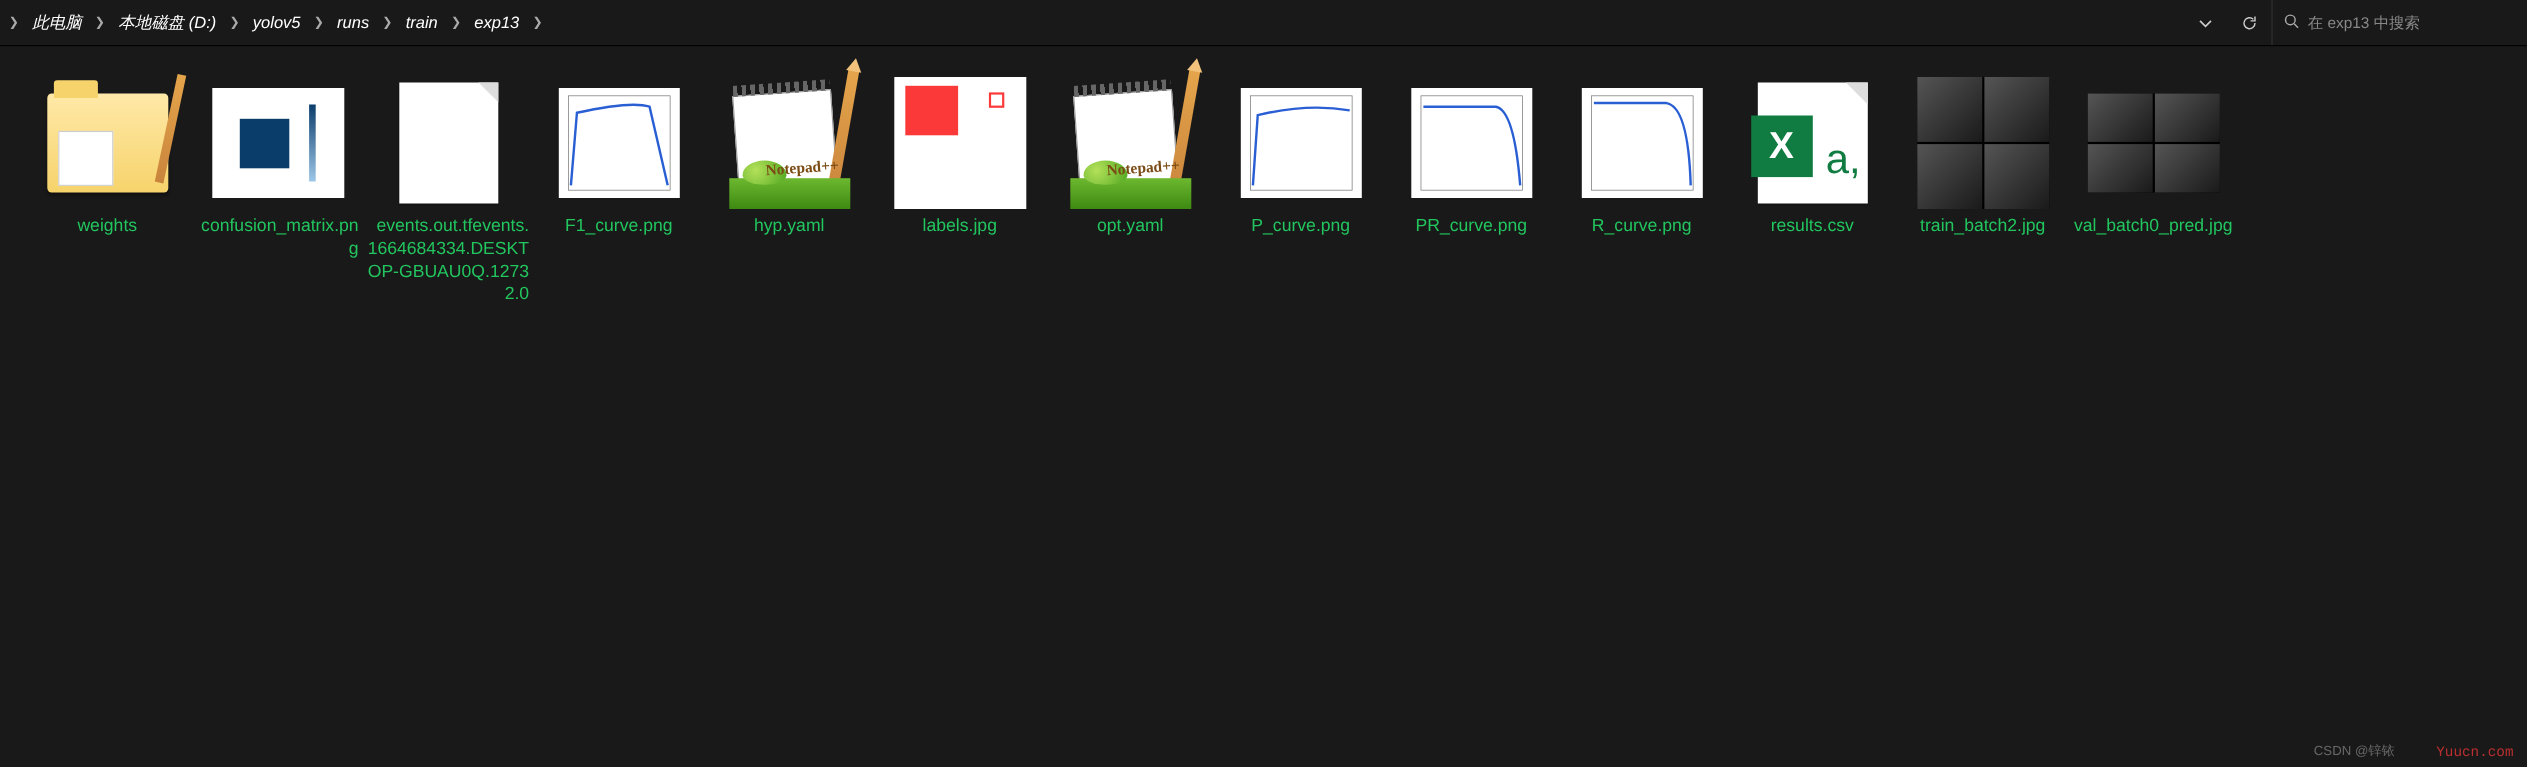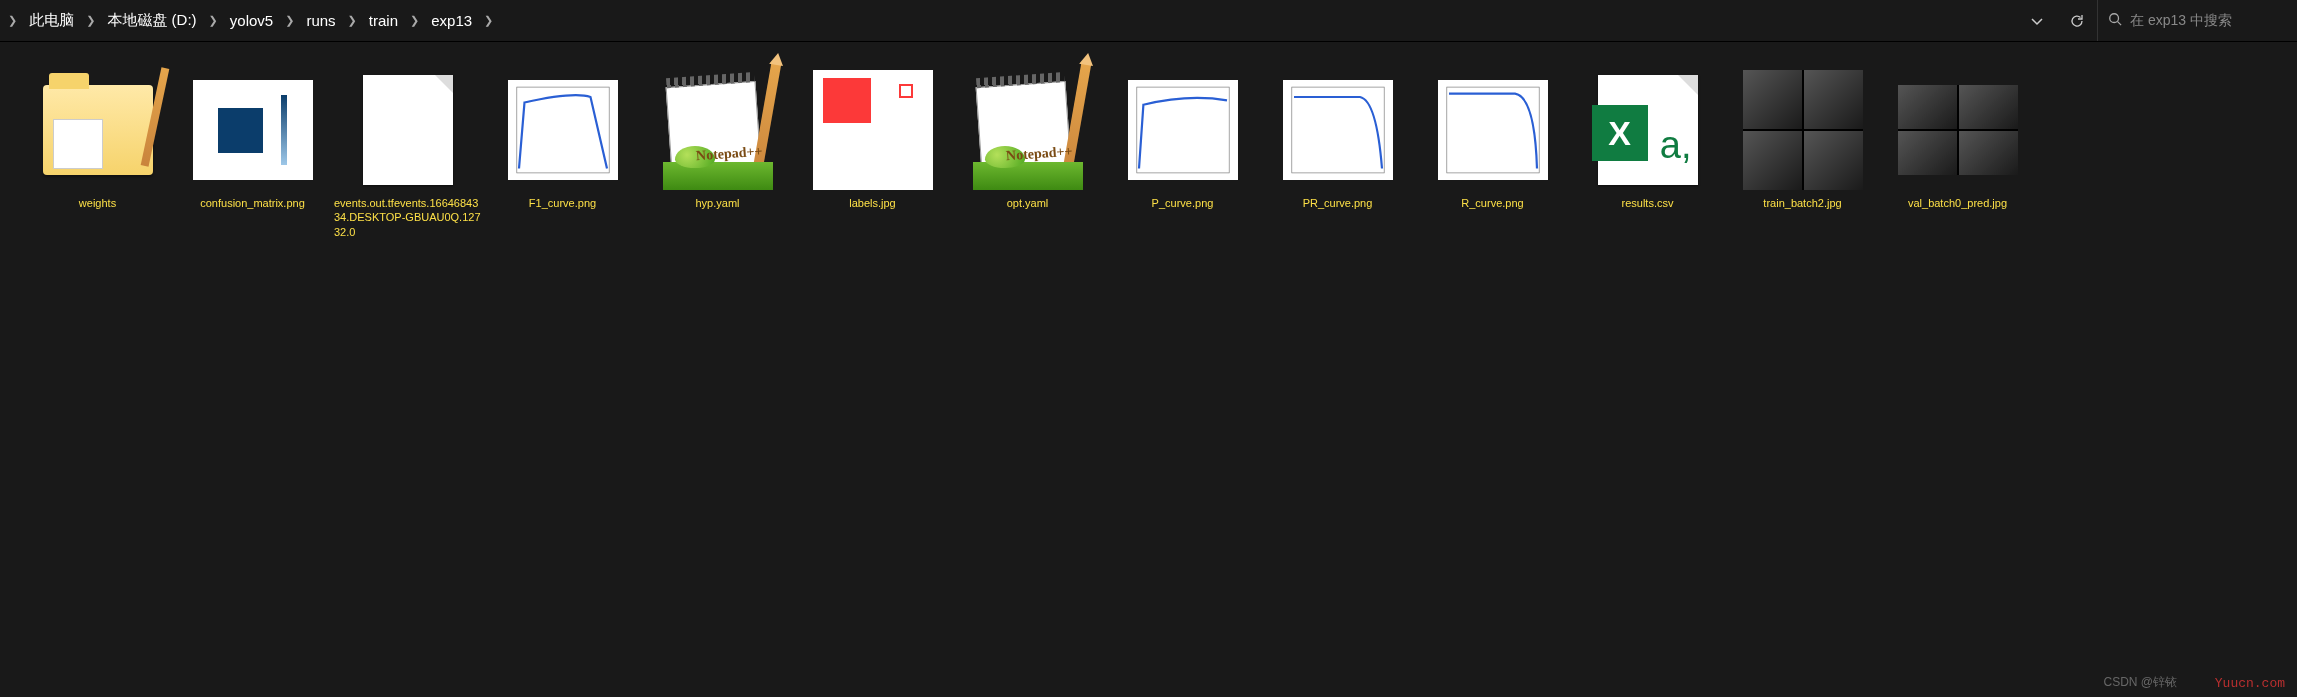--- a/index.html
+++ b/index.html
@@ -28,37 +28,38 @@
     padding-left: 4px;
   }
   .crumb {
     display: flex;
     align-items: center;
     height: 100%;
     padding: 0 8px;
     color: #fff;
     font-size: 15px;
     cursor: pointer;
+    font-style: italic;
   }
   .chev {
     color: #aaa;
     padding: 0 4px;
     font-size: 11px;
   }
   .nav-btn {
     width: 40px;
     height: 100%;
     display: flex;
     align-items: center;
     justify-content: center;
     color: #ccc;
     cursor: pointer;
   }
   .search-box {
-    width: 200px;
+    width: 232px;
     height: 100%;
     display: flex;
     align-items: center;
     border-left: 1px solid #333;
     padding: 0 10px;
     color: #888;
   }
   .search-box .search-icon { margin-right: 8px; font-size: 14px; color: #aaa; }
   .content {
     padding: 24px 20px;
@@ -78,23 +79,23 @@
   }
   .thumb {
     width: 120px;
     height: 120px;
     display: flex;
     align-items: center;
     justify-content: center;
     margin-bottom: 6px;
   }
   .label {
-    text-align: left;
-    font-size: 11px;
-    color: #fde047;
+    text-align: right;
+    font-size: 16px;
+    color: #22c55e;
     line-height: 1.3;
     max-width: 150px;
     word-break: break-all;
   }
   
   .folder-icon {
     width: 110px; height: 90px;
     background: linear-gradient(#ffe9a8,#f6d36b);
     border-radius: 4px;
     position: relative;

